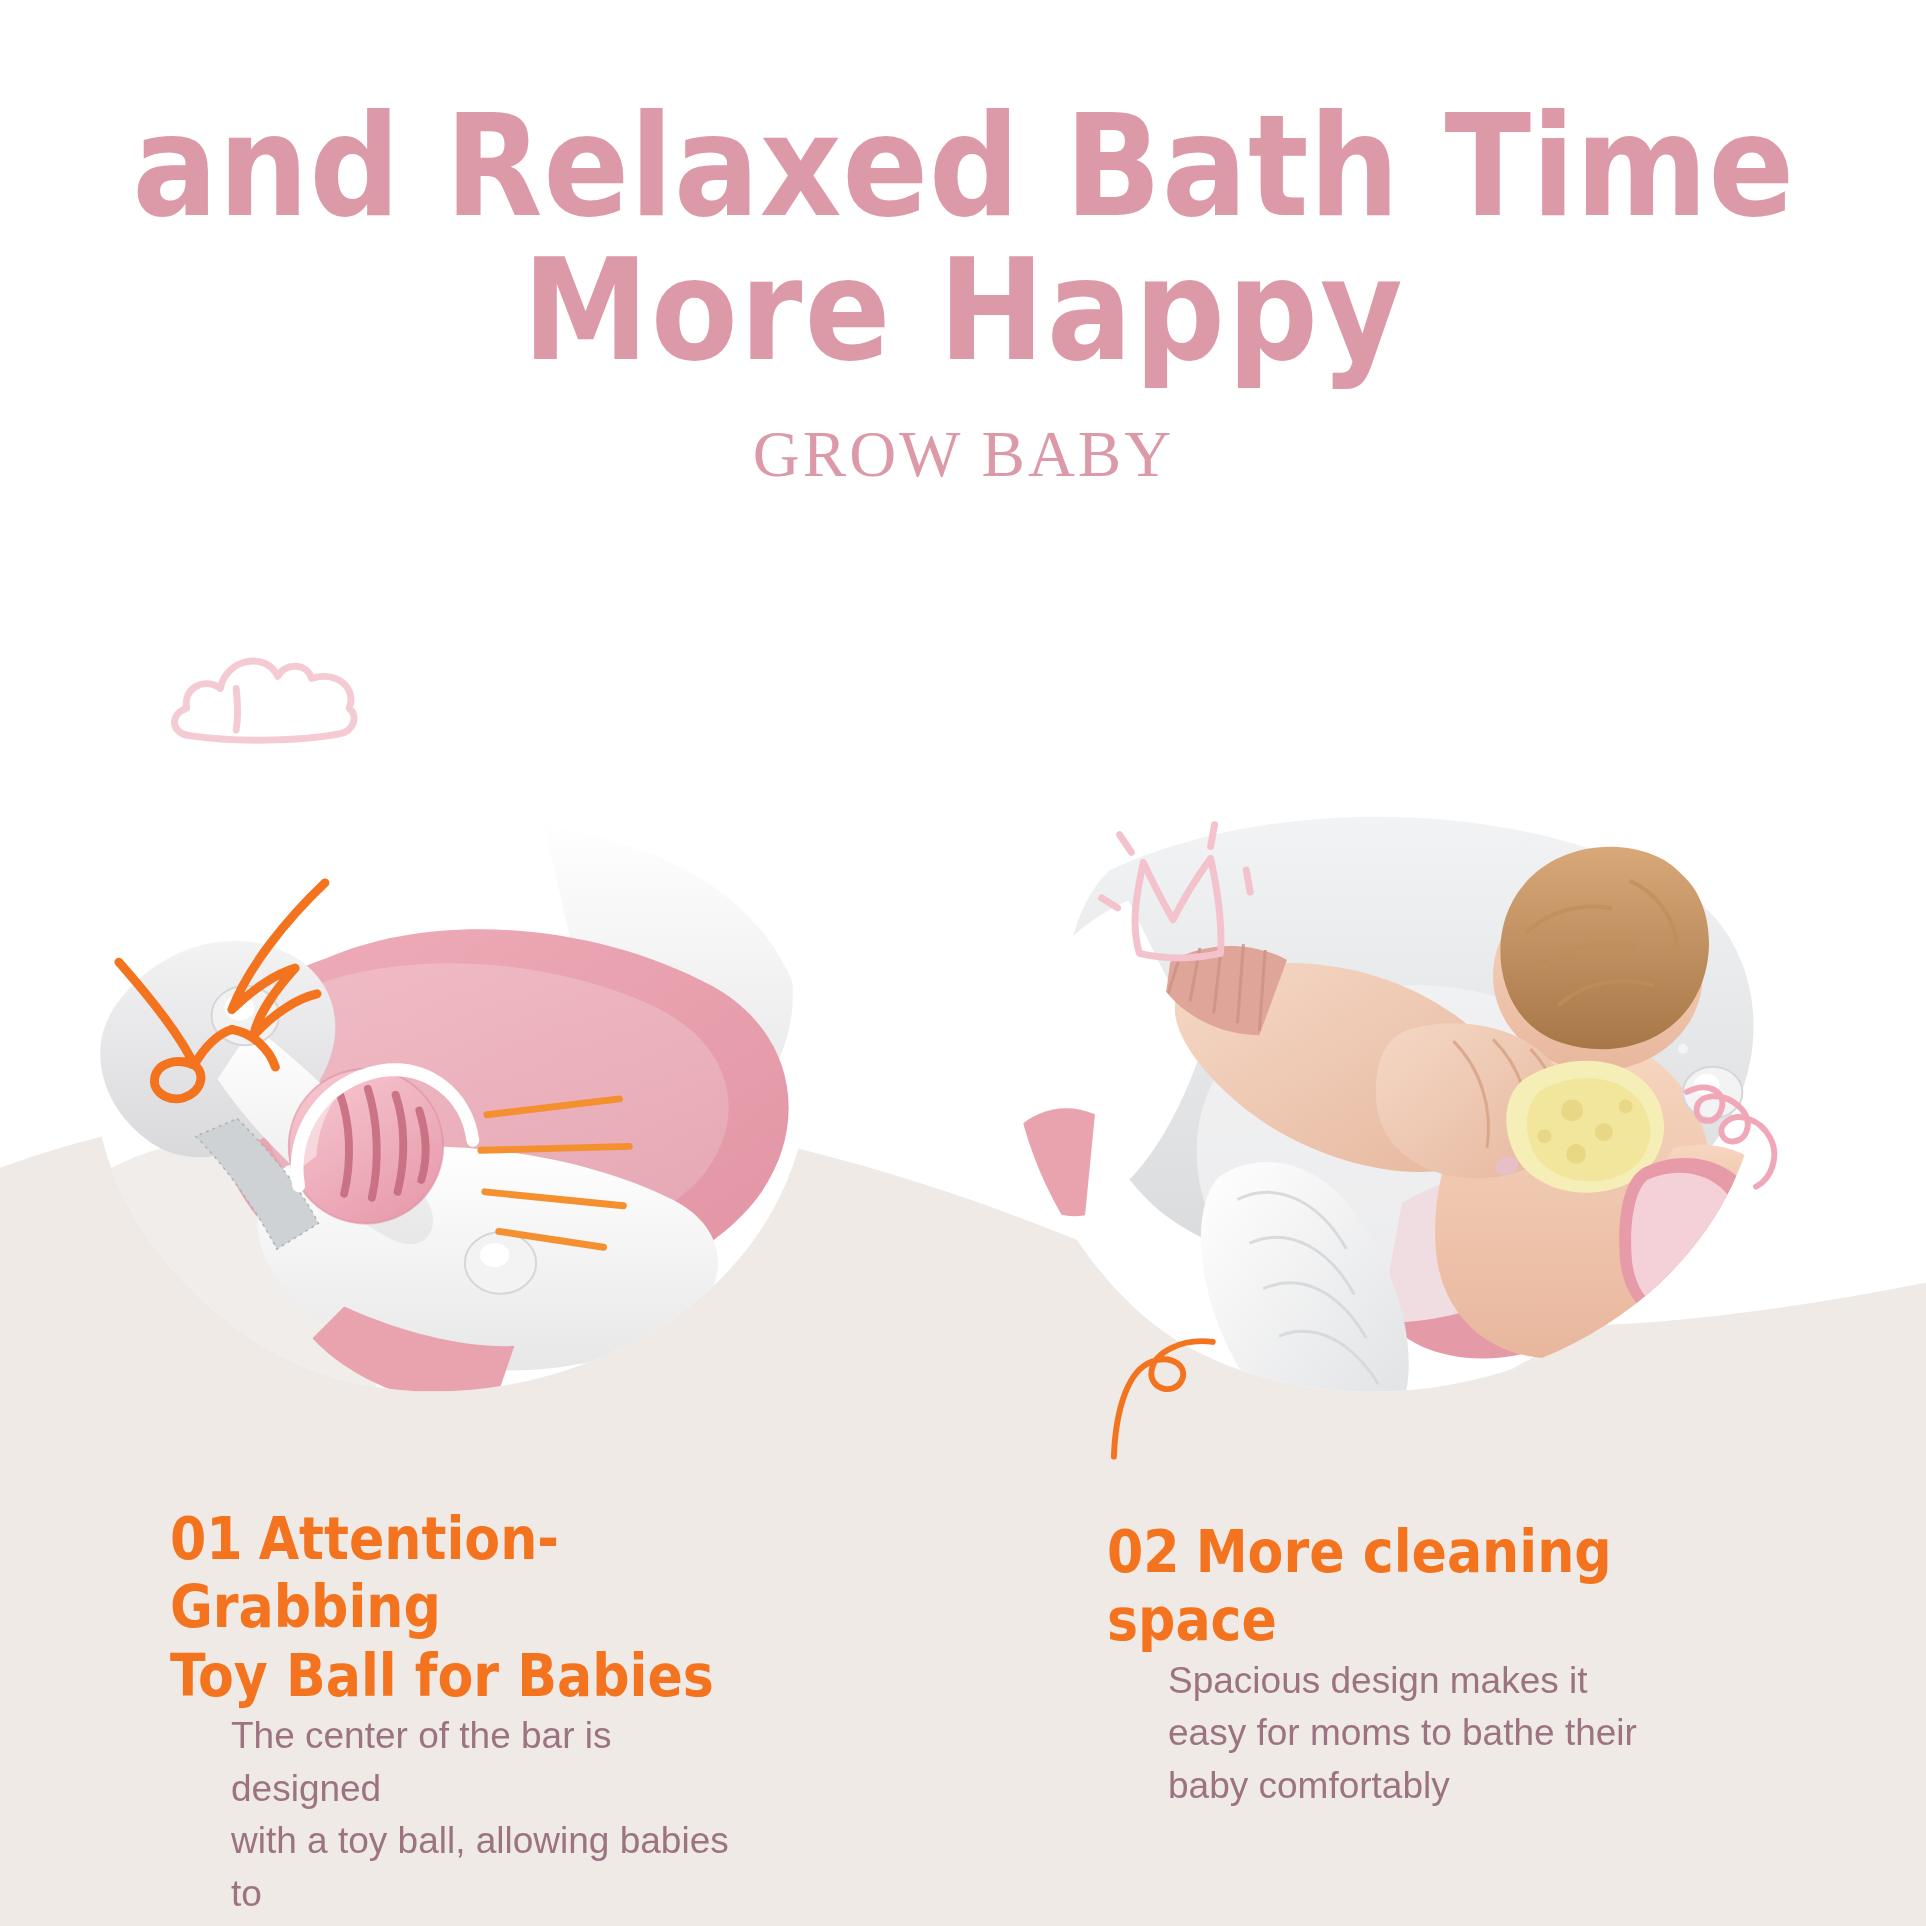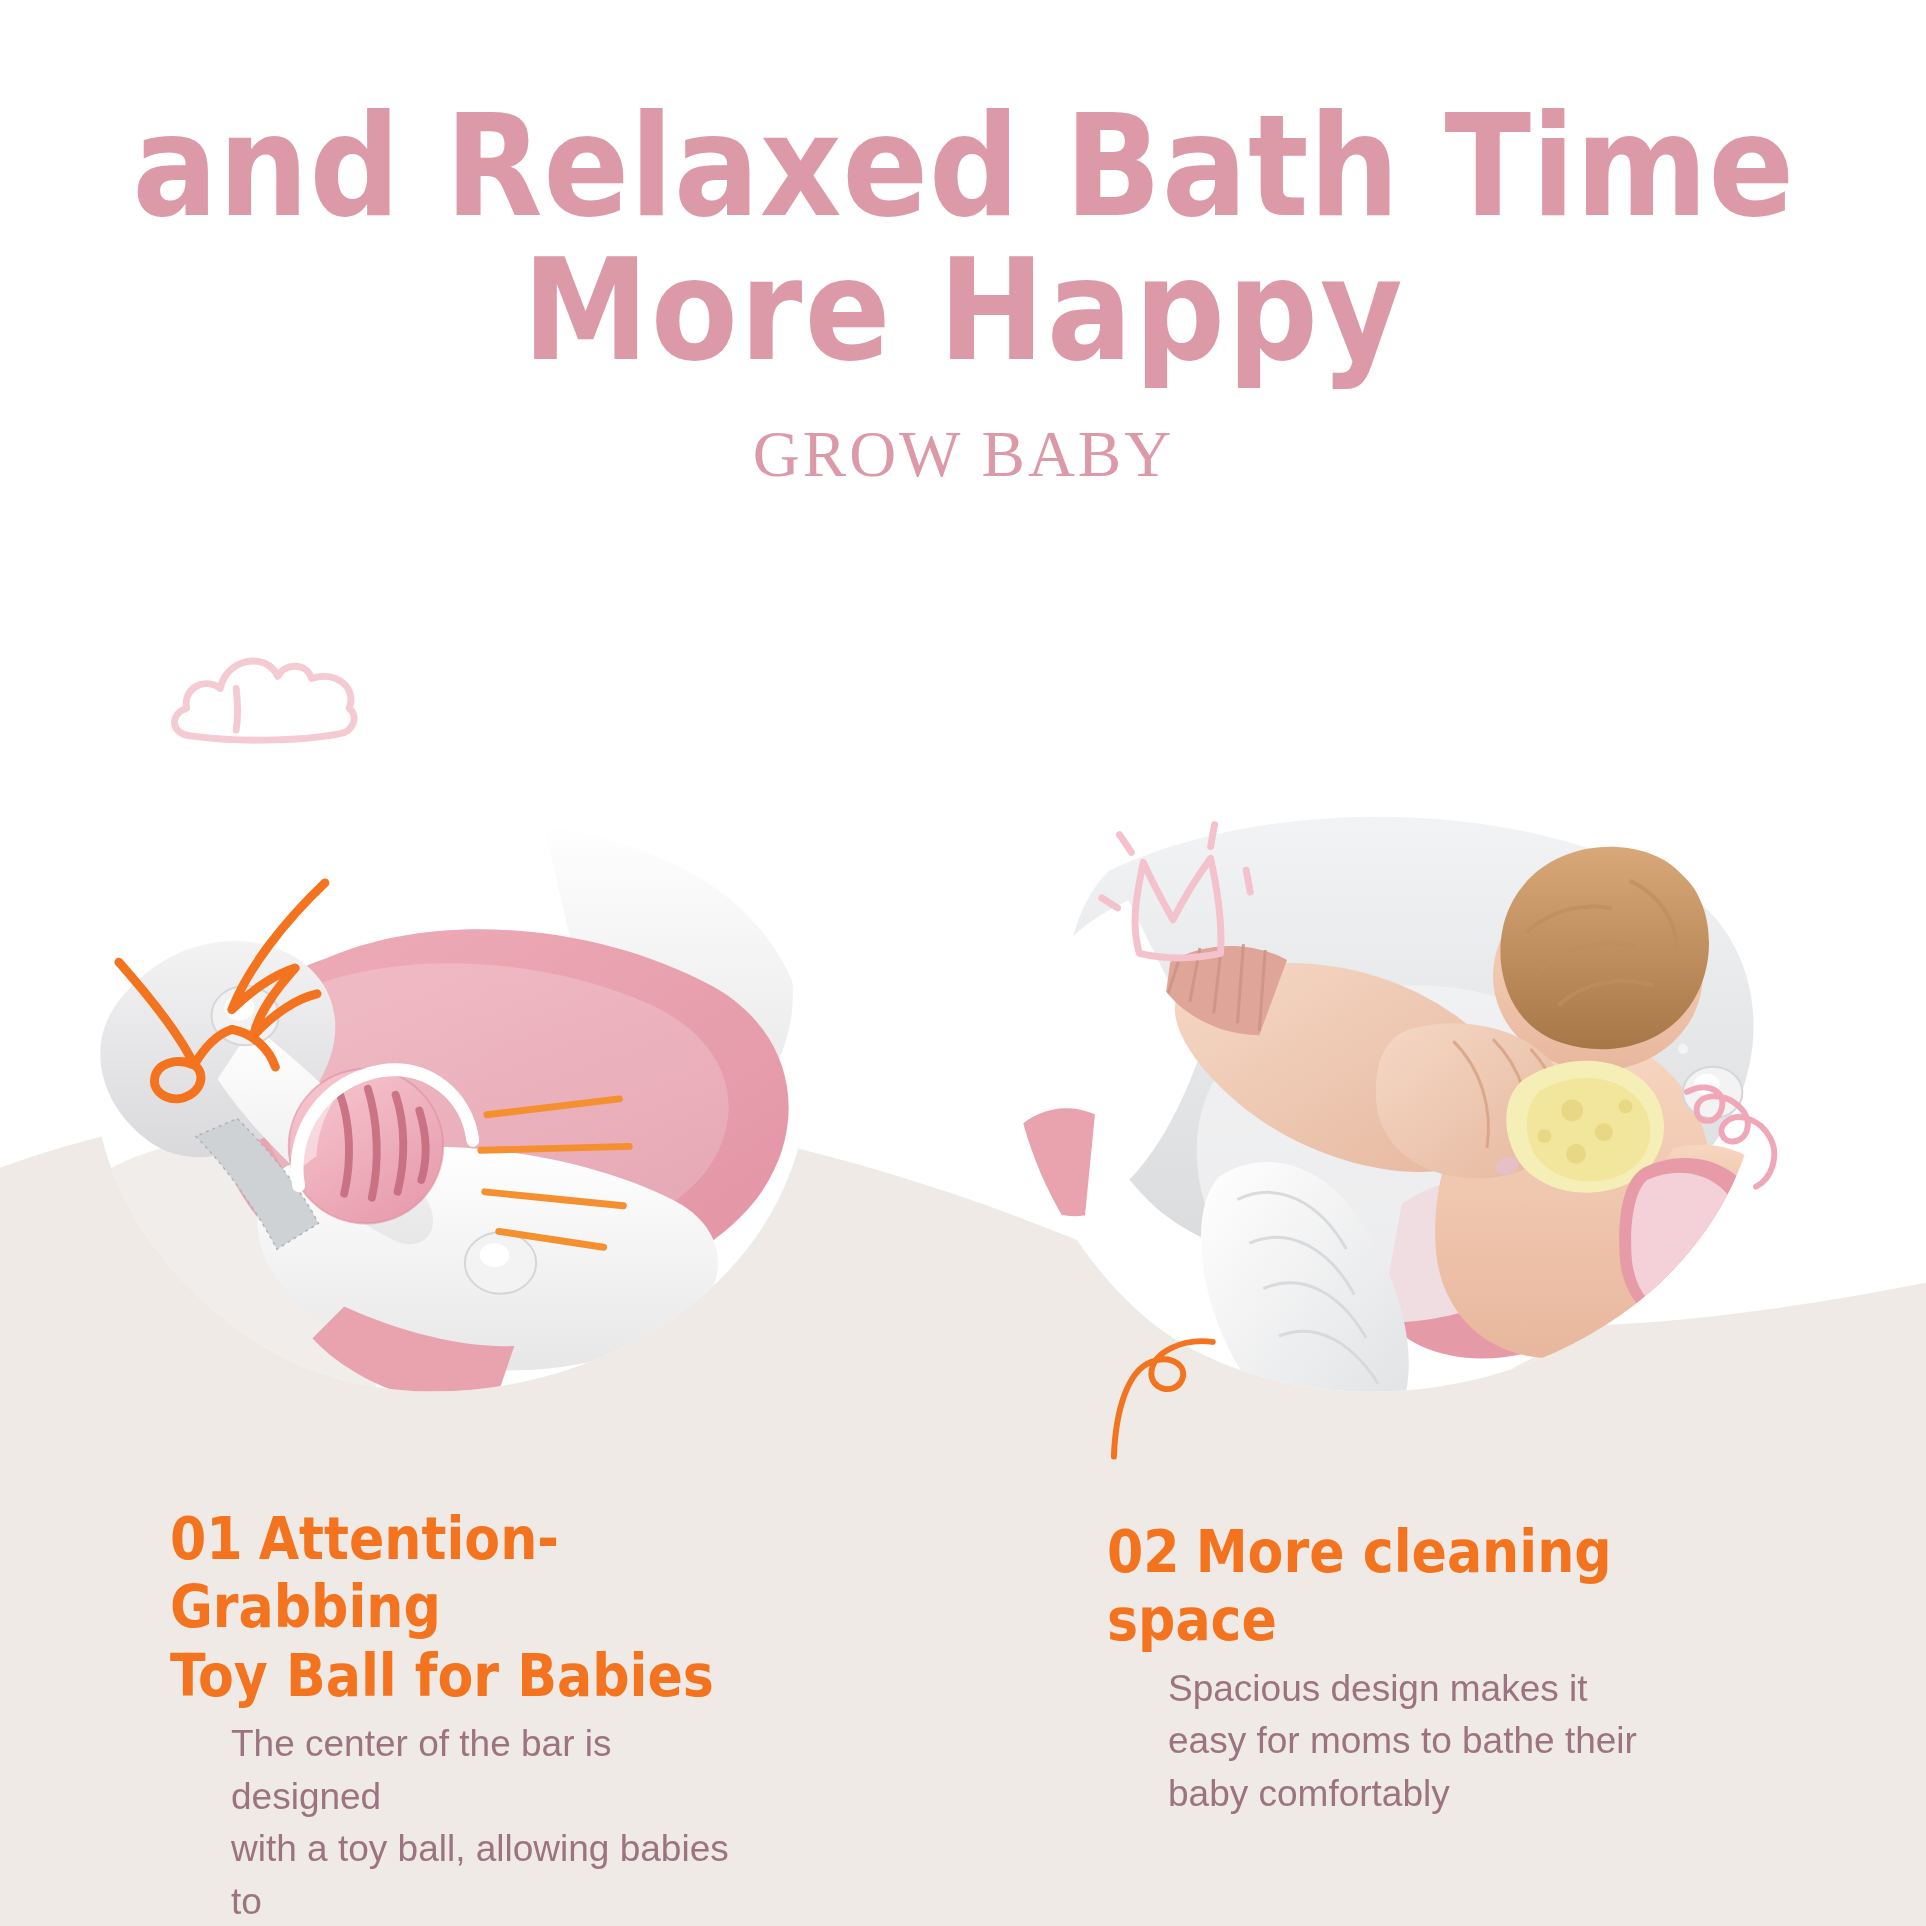--- a/index.html
+++ b/index.html
@@ -80,21 +80,21 @@
     font-stretch:condensed;
     margin-right:16px;
   }
   .feat-head-row{display:block;}
   .feat-body{
     color:#9c7481;
     font-size:37px;
     line-height:1.42;
     font-weight:400;
     font-family:"Liberation Sans", sans-serif;
-    margin:8px 0 0 0;
+    margin:0 0 0 0;
     white-space:pre-line;
   }
   .feat-1 .feat-body{margin-left:61px;width:525px;}
   .feat-2 .feat-body{margin-left:61px;width:495px;}
   .feat-2 .feat-head{margin-left:0;}
 </style>
 </head>
 <body>
 
 <div id="stage">

